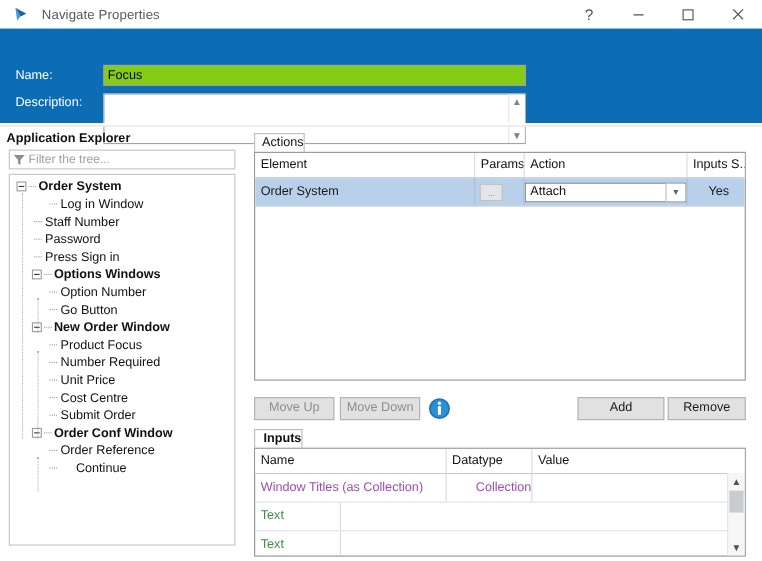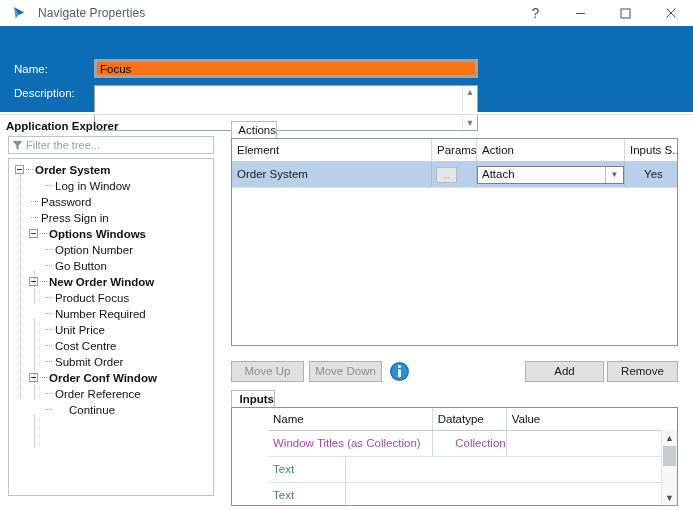--- a/index.html
+++ b/index.html
@@ -65,22 +65,22 @@
     font-size: 11.5px;
     white-space: nowrap;
   }
   .lbl-name { left: 14px; top: 37px; }
   .lbl-desc { left: 14px; top: 61px; }
 
   .name-input {
     position: absolute;
     left: 94px; top: 33px;
     width: 384px; height: 19px;
-    border: 3px solid #a3a3a3;
-    background: #f97316;
+    border: 1px solid #a3a3a3;
+    background: #84cc16;
     box-sizing: border-box;
     font-family: "Liberation Sans", sans-serif;
     font-size: 11.5px;
     color: #000;
     padding: 0 3px;
     outline: none;
   }
   .desc-wrap {
     position: absolute;
     left: 94px; top: 59px;
@@ -229,21 +229,21 @@
     background: #ffffff;
     box-sizing: border-box;
     overflow: hidden;
   }
   .grid-actions {
     left: 231px; top: 138px;
     width: 447px; height: 208px;
   }
   .grid-inputs {
     left: 231px; top: 407px;
-    width: 447px; height: 99px; padding-left: 36px;
+    width: 447px; height: 99px;
   }
 
   .ghead {
     display: flex;
     height: 22px;
     border-bottom: 1px solid #c8ccd0;
     background: #ffffff;
   }
   .ghead .gh {
     font-size: 11.5px;
@@ -432,20 +432,21 @@
       <path d="M0.5 1 H10.5 L6.6 5.4 V10 L4.4 8.6 V5.4 Z" fill="#8a8f94"></path>
     </svg>
   </div>
   <div class="filter-text">Filter the tree...</div>
 </div>
 
 <div class="tree-box">
   <div class="tree-inner" id="tree-inner" style="position: relative;">
       <div class="tnode bold"><div class="expander" style="left: 6px;"></div><div class="dash" style="left: 17px;"></div><span class="lbl" style="margin-left: 26px;">Order System</span></div>
       <div class="tnode"><div class="dash" style="left: 36px;"></div><span class="lbl" style="margin-left: 46px;">Log in Window</span></div>
+      <div class="tnode"><div class="dash" style="left: 22px;"></div><span class="lbl" style="margin-left: 32px;">Staff Number</span></div>
       <div class="tnode"><div class="dash" style="left: 22px;"></div><span class="lbl" style="margin-left: 32px;">Password</span></div>
       <div class="tnode"><div class="dash" style="left: 22px;"></div><span class="lbl" style="margin-left: 32px;">Press Sign in</span></div>
       <div class="tnode bold"><div class="expander" style="left: 20px;"></div><div class="dash" style="left: 31px;"></div><span class="lbl" style="margin-left: 40px;">Options Windows</span></div>
       <div class="tnode"><div class="dash" style="left: 36px;"></div><span class="lbl" style="margin-left: 46px;">Option Number</span></div>
       <div class="tnode"><div class="dash" style="left: 36px;"></div><span class="lbl" style="margin-left: 46px;">Go Button</span></div>
       <div class="tnode bold"><div class="expander" style="left: 20px;"></div><div class="dash" style="left: 31px;"></div><span class="lbl" style="margin-left: 40px;">New Order Window</span></div>
       <div class="tnode"><div class="dash" style="left: 36px;"></div><span class="lbl" style="margin-left: 46px;">Product Focus</span></div>
       <div class="tnode"><div class="dash" style="left: 36px;"></div><span class="lbl" style="margin-left: 46px;">Number Required</span></div>
       <div class="tnode"><div class="dash" style="left: 36px;"></div><span class="lbl" style="margin-left: 46px;">Unit Price</span></div>
       <div class="tnode"><div class="dash" style="left: 36px;"></div><span class="lbl" style="margin-left: 46px;">Cost Centre</span></div>

